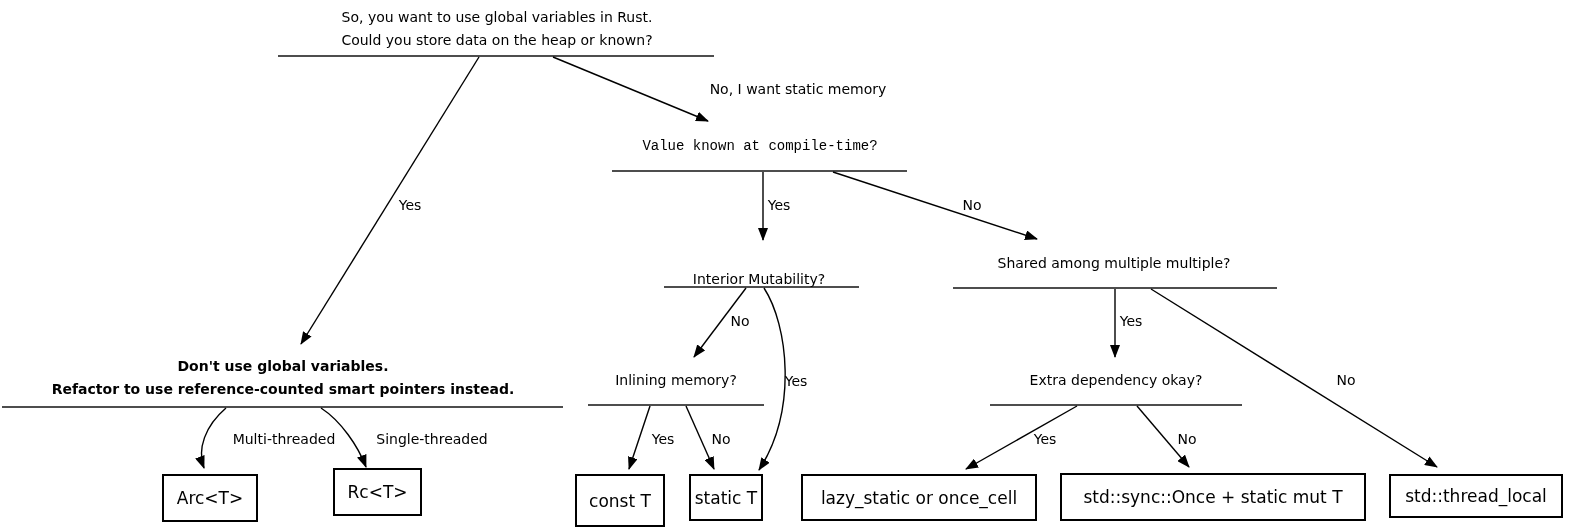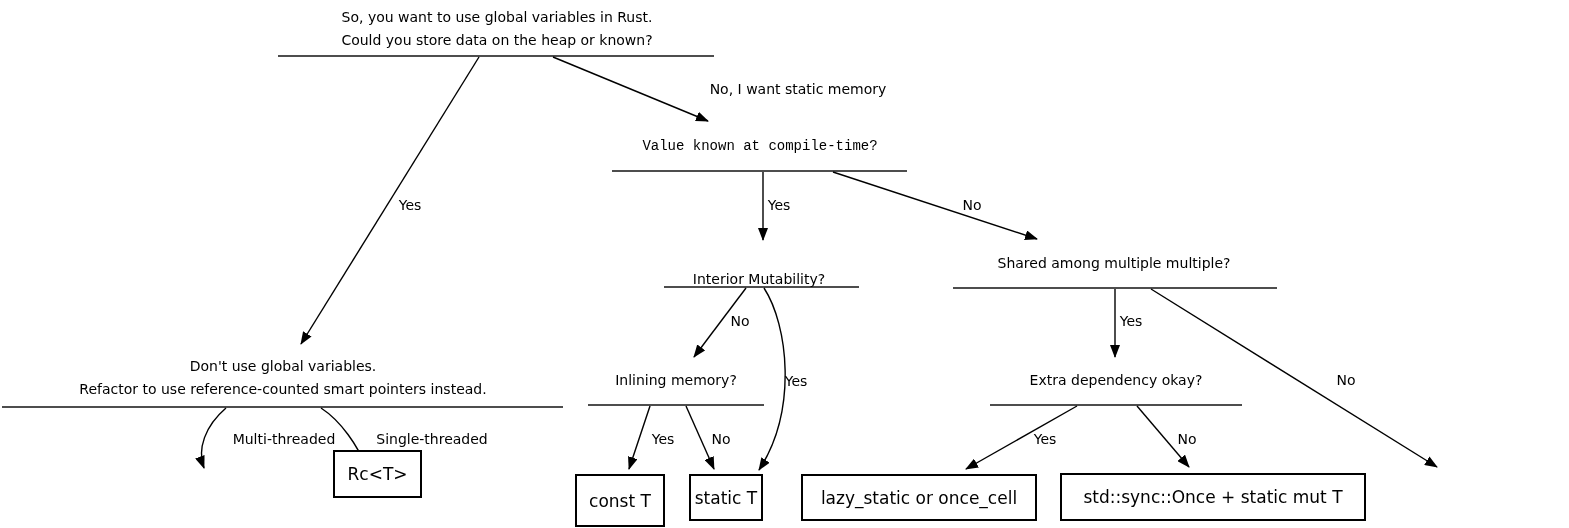--- a/index.html
+++ b/index.html
@@ -76,39 +76,41 @@
   <div class="lbl" style="left:760px;top:136px;font-family:Liberation Mono, monospace;">Value known at compile-time?</div>
 
   <div class="lbl" style="left:759px;top:253px;margin-top:16px;">Interior Mutability?</div>
 
   <div class="lbl" style="left:1114px;top:253px;">Shared among multiple multiple?</div>
 
   <div class="lbl" style="left:676px;top:370px;">Inlining memory?</div>
 
   <div class="lbl" style="left:1116px;top:370px;">Extra dependency okay?</div>
 
-  <div class="lbl twolines" style="left:283px;top:355px;">
+  <div class="lbl twolines" style="left:283px;top:355px;font-weight:bold;">
     <div>Don't use global variables.</div>
     <div>Refactor to use reference-counted smart pointers instead.</div>
   </div>
 
   <div class="lbl" style="left:798px;top:79px;">No, I want static memory</div>
   <div class="lbl" style="left:410px;top:195px;">Yes</div>
   <div class="lbl" style="left:779px;top:195px;">Yes</div>
   <div class="lbl" style="left:972px;top:195px;">No</div>
   <div class="lbl" style="left:740px;top:311px;">No</div>
   <div class="lbl" style="left:796px;top:371px;">Yes</div>
   <div class="lbl" style="left:663px;top:429px;">Yes</div>
   <div class="lbl" style="left:721px;top:429px;">No</div>
   <div class="lbl" style="left:1131px;top:311px;">Yes</div>
   <div class="lbl" style="left:1346px;top:370px;">No</div>
   <div class="lbl" style="left:1045px;top:429px;">Yes</div>
   <div class="lbl" style="left:1187px;top:429px;">No</div>
   <div class="lbl" style="left:284px;top:429px;">Multi-threaded</div>
   <div class="lbl" style="left:432px;top:429px;">Single-threaded</div>
 
-  <div class="leaf" style="left:333px;top:450px;width:89px;height:48px;">Rc&lt;T&gt;</div>
+  <div class="leaf" style="left:162px;top:474px;width:96px;height:48px;">Arc&lt;T&gt;</div>
+  <div class="leaf" style="left:333px;top:468px;width:89px;height:48px;">Rc&lt;T&gt;</div>
   <div class="leaf" style="left:575px;top:474px;width:90px;height:53px;">const T</div>
   <div class="leaf" style="left:689px;top:474px;width:74px;height:47px;">static T</div>
   <div class="leaf" style="left:801px;top:474px;width:236px;height:47px;text-align:right;">lazy_static or once_cell</div>
   <div class="leaf" style="left:1060px;top:473px;width:306px;height:48px;">std::sync::Once + static mut T</div>
+  <div class="leaf" style="left:1389px;top:474px;width:174px;height:44px;">std::thread_local</div>
 
 </div>
 
 </body></html>

